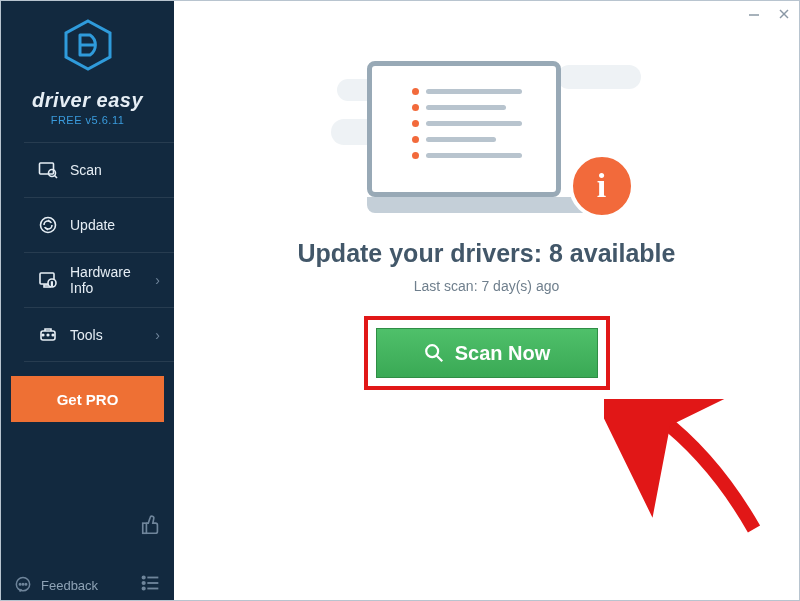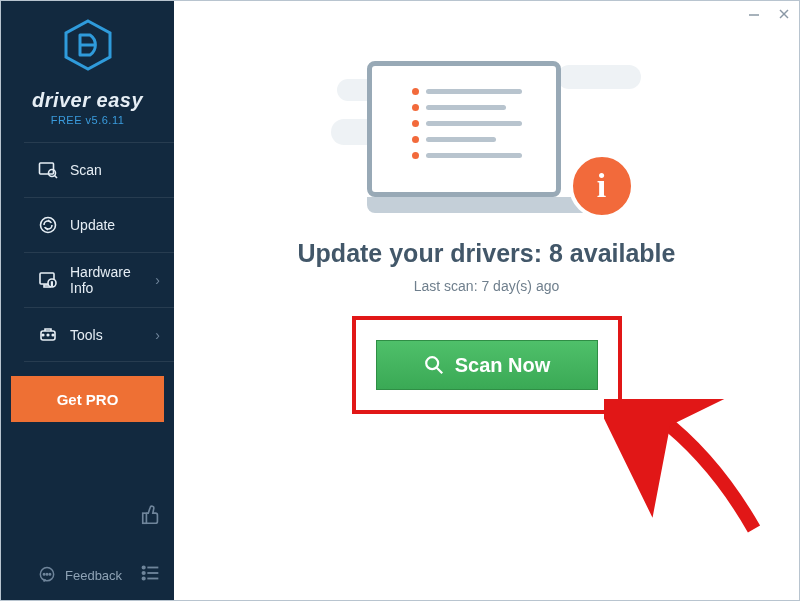--- a/index.html
+++ b/index.html
@@ -80,26 +80,25 @@
     color: #fff;
     height: 46px;
     display: flex; align-items: center; justify-content: center;
     font-weight: 700;
     font-size: 15px;
     cursor: pointer;
     border-radius: 0;
   }
   .sidebar-footer {
     margin-top: auto;
-    padding: 10px 12px 12px 12px;
+    padding: 10px 12px 2px 12px;
     display: flex;
     align-items: flex-start;
     gap: 10px;
     color: #6f859b;
-    margin-left: 24px;
   }
   .sidebar-footer .thumb { margin-left: auto; margin-bottom: 22px; }
   .feedback-row { display:flex; align-items:center; gap:8px; cursor:pointer; }
   .feedback-row .txt { font-size:13px; color:#8ea2b5; }
   .list-ico { margin-left:auto; cursor:pointer; }
 
   
   .main {
     flex: 1;
     position: relative;
@@ -157,21 +156,21 @@
     font-weight: 700;
   }
   .subline {
     margin-top: 10px;
     color: #6f7f8d;
     font-size: 14px;
   }
   .scan-wrap {
     margin-top: 22px;
     border: 4px solid #e11717;
-    padding: 20px;
+    padding: 8px;
   }
   .scan-btn {
     width: 222px; height: 50px;
     background: linear-gradient(#4fc06a, #3aa955);
     color:#fff;
     display:flex; align-items:center; justify-content:center;
     gap:10px;
     font-size:20px; font-weight:700;
     cursor:pointer;
     border:1px solid #2f8e45;

